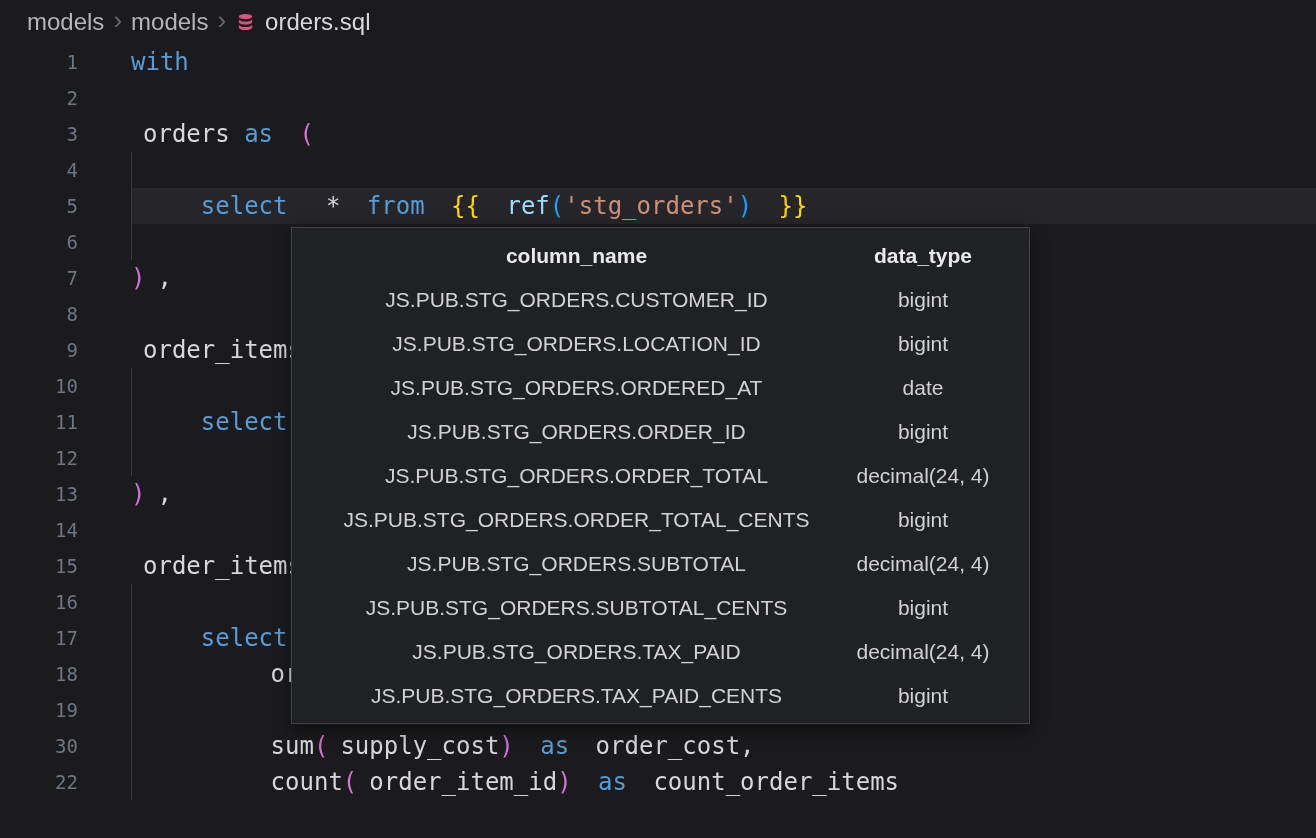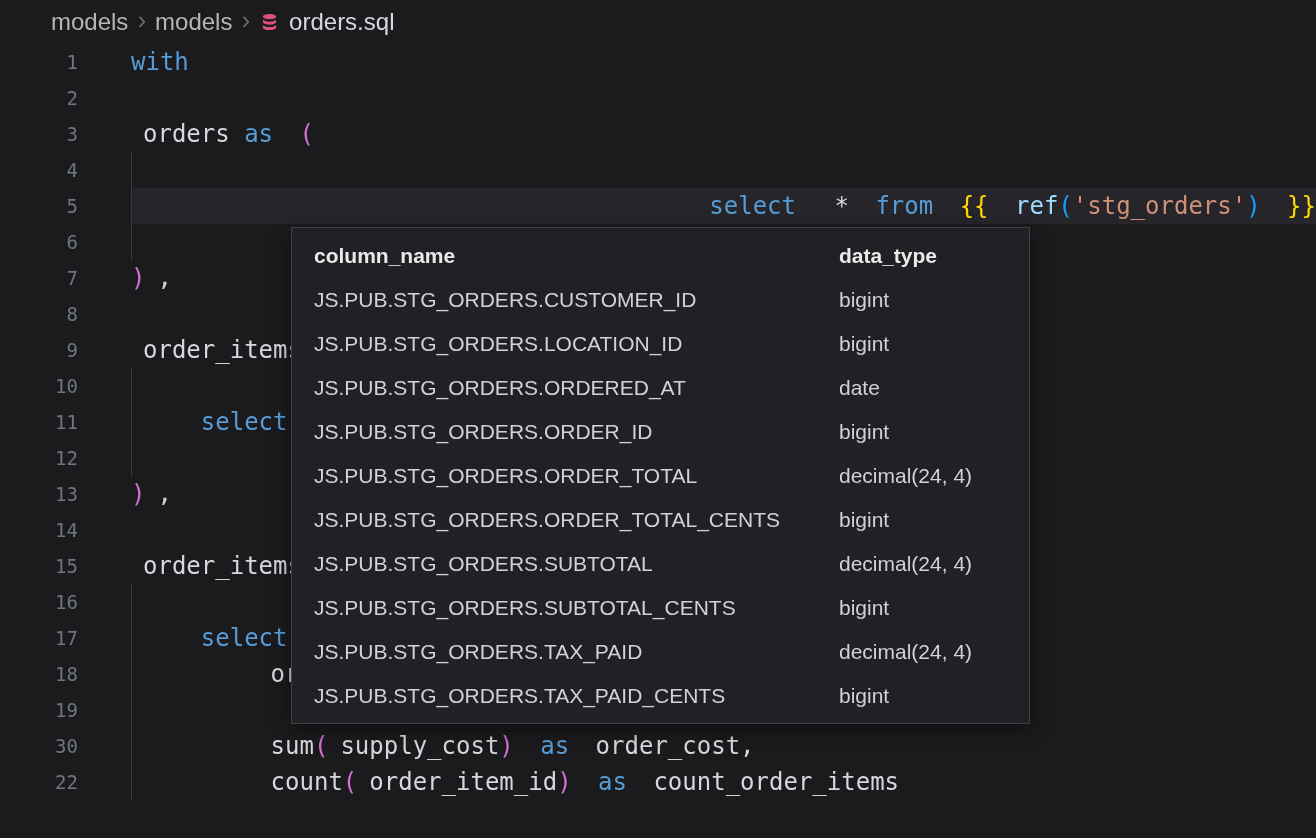--- a/index.html
+++ b/index.html
@@ -6,37 +6,37 @@
   html, body {
     width: 1316px; height: 838px; overflow: hidden;
     background: var(--bg, #1b1b1d);
     font-family: "Liberation Sans", sans-serif;
   }
   body { position: relative; }
 
   
   .breadcrumb {
     display: flex; align-items: center;
-    height: 44px; padding-left: 51px; gap: 9px;
+    height: 44px; padding-left: 27px; gap: 9px;
     font-size: 24px; color: var(--breadcrumbText);
   }
   .breadcrumb .crumb { cursor: default; }
   .breadcrumb .sep { color: var(--breadcrumbSep); font-size: 26px; line-height: 1; transform: translateY(-2px); }
   .breadcrumb .file { color: var(--fileText); }
   .dbicon { display: inline-flex; align-items: center; color: var(--dbIcon); margin: 0 1px; }
 
   
   .code { font-family: "DejaVu Sans Mono", monospace; font-size: 24px; }
   .line { display: flex; height: 36px; line-height: 36px; white-space: pre; }
   .ln {
     width: 131px; padding-right: 53px; flex: none;
     text-align: right; font-size: 19px; color: var(--gutter);
   }
   .lc { flex: 1; position: relative; }
-  .line.active .lc { background: var(--activeLine); text-align: right; }
+  .line.active .lc { background: var(--activeLine); }
   .guide { position: absolute; left: 0; top: 0; bottom: 0; width: 1px; background: var(--guide); display: block; }
 
   .tk-kw { color: var(--kw); }
   .tk-id { color: var(--id); margin-left: 12px; }
   .tk-p1 { color: var(--p1); }
   .tk-p2 { color: var(--p2); }
   .tk-j  { color: var(--j); }
   .tk-fn { color: var(--fn); }
   .tk-s  { color: var(--s); }
 
@@ -47,20 +47,21 @@
     background: var(--popupBg);
     border: 1px solid var(--popupBorder);
     box-shadow: 0 6px 18px rgba(0,0,0,.45);
     padding: 6px 22px; overflow: hidden;
   }
   .prow {
     display: grid; grid-template-columns: 525px 1fr;
     height: 44px; align-items: center;
     font-size: 21px; color: var(--popupText);
     white-space: nowrap;
+    text-align: center;
   }
   .phead { font-weight: bold; color: var(--popupHeader); }
 </style>
 </head>
 <body>
 
 <div class="breadcrumb">
   <span class="crumb">models</span>
   <span class="sep">›</span>
   <span class="crumb">models</span>

